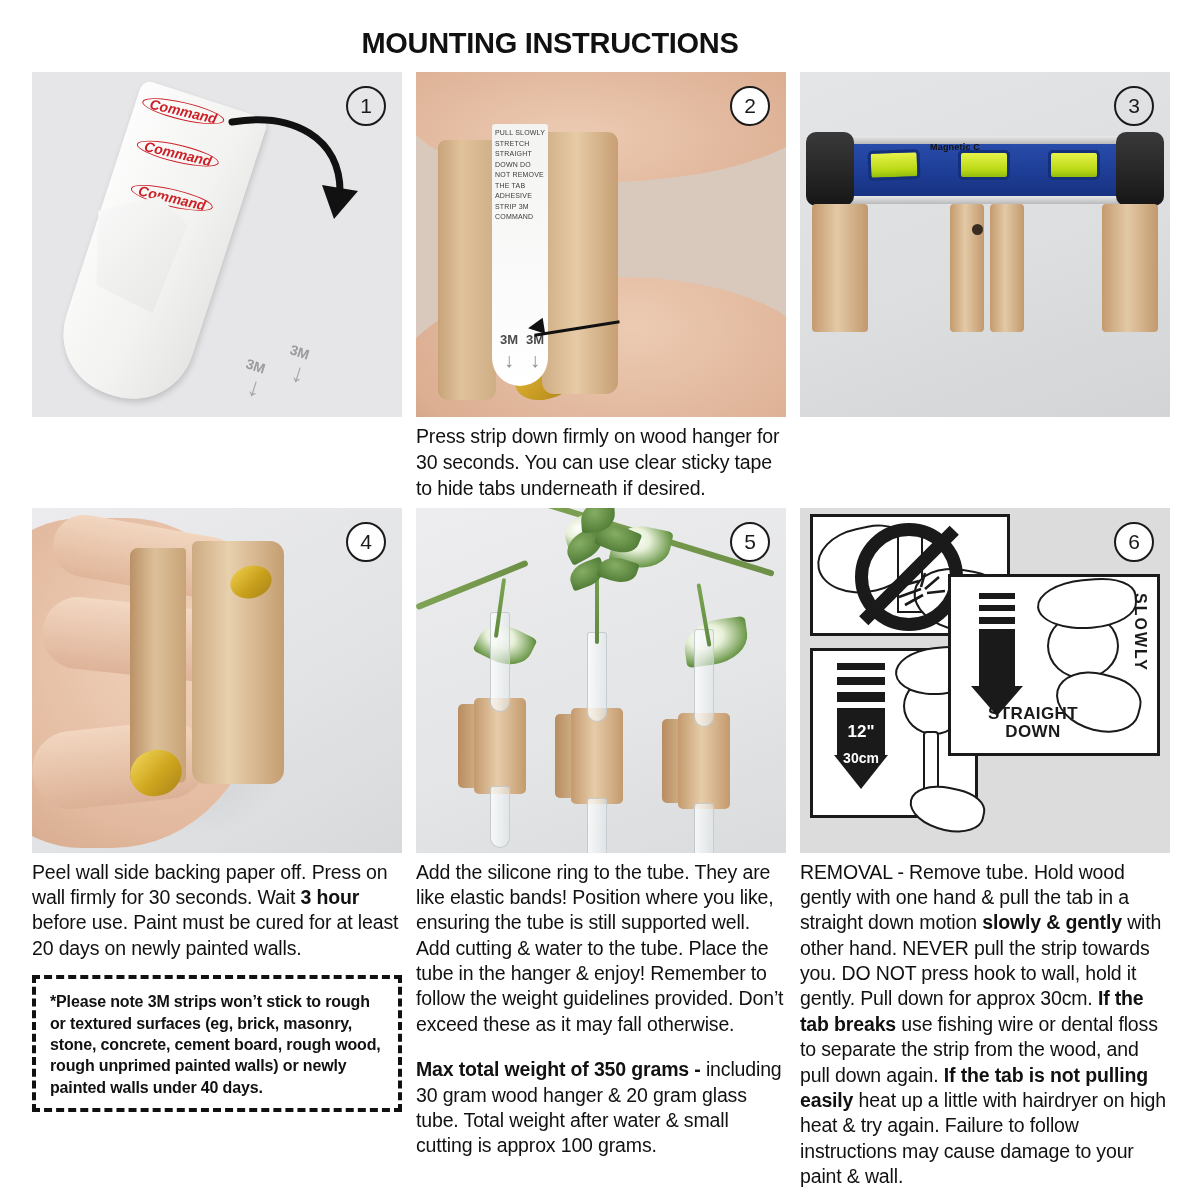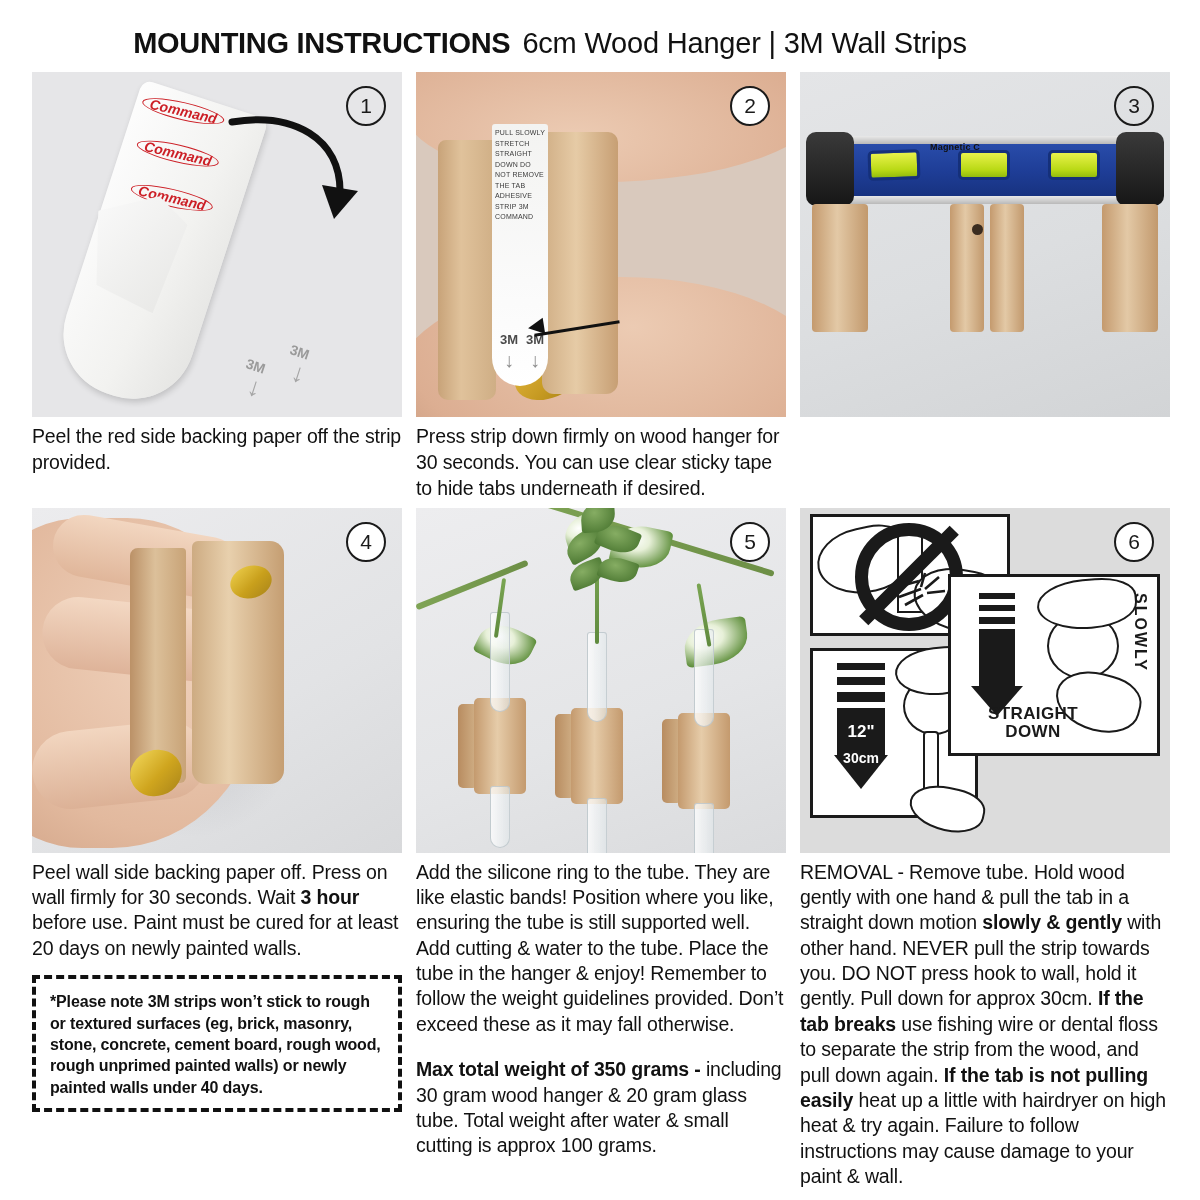--- a/index.html
+++ b/index.html
@@ -462,21 +462,20 @@
     writing-mode: vertical-rl;
   }
 </style>
 </head>
 <body>
 
 <div class="page">
 
   <div class="header">
     <span class="title-bold">MOUNTING INSTRUCTIONS</span>
-    <span class="title-light">6cm Wood Hanger | 3M Wall Strips</span>
   </div>
 
   <div class="grid">
 
     <div class="cell">
       <div class="photo">
         <div class="p1-bg"></div>
 
         <div class="p1-strip">
           <div class="p1-red-area">
@@ -500,23 +499,20 @@
         <div class="p1-arrow-glyph" style="left:260px; top:288px;">↓</div>
 
         <svg class="p1-curve-arrow" width="150" height="150" viewBox="0 0 150 150">
           <path d="M10 15 C70 5, 120 30, 118 88" stroke="#111" stroke-width="7" fill="none" stroke-linecap="round"></path>
           <polygon points="100,78 136,84 112,112" fill="#111"></polygon>
         </svg>
 
         <div class="step-badge">1</div>
       </div>
 
-      <div class="caption">
-        <span>Peel the red side backing paper off the strip provided.</span>
-      </div>
     </div>
 
     <div class="cell">
       <div class="photo">
         <div class="p2-bg"></div>
         <div class="p2-hand-top"></div>
         <div class="p2-hand-bottom"></div>
         <div class="p2-thumbnail-gold"></div>
 
         <div class="p2-wood-left"></div>

